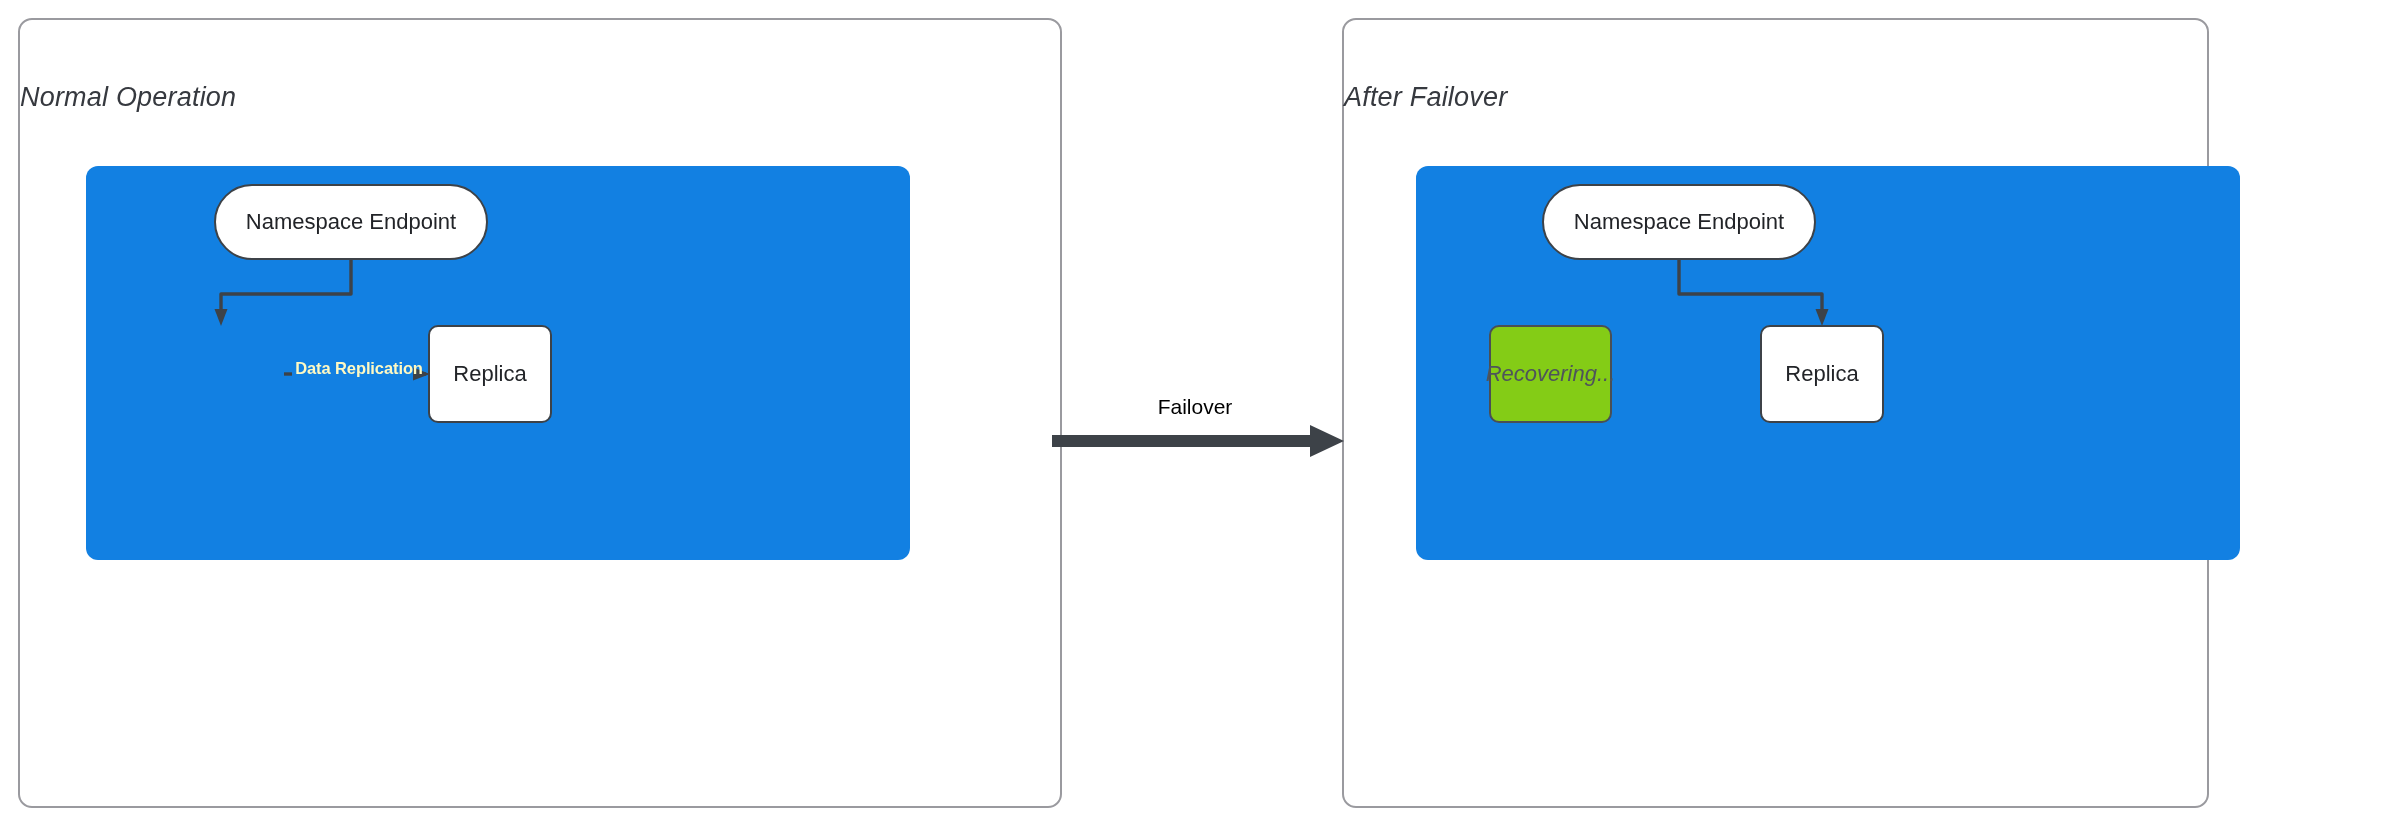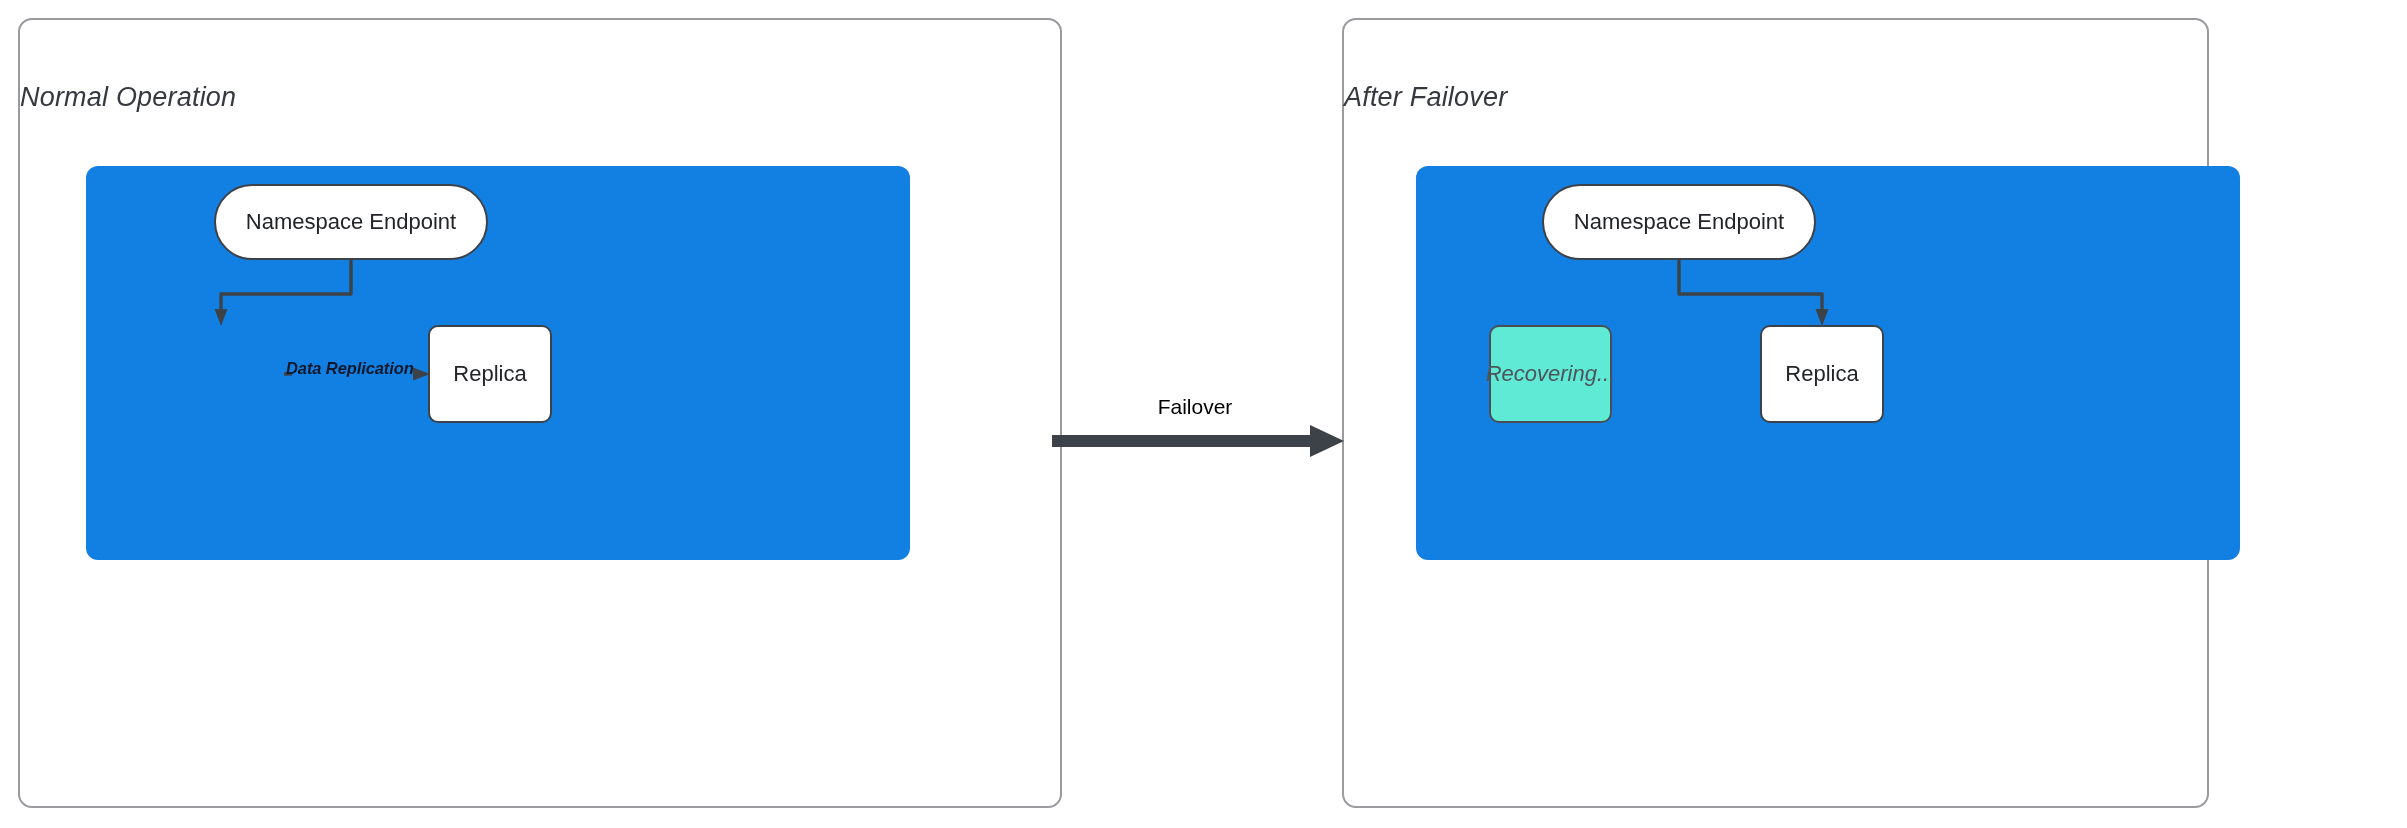--- a/index.html
+++ b/index.html
@@ -64,21 +64,21 @@
     border: 2px solid #3d4248;
     background: #ffffff;
     color: #222428;
     font-size: 22px;
     line-height: 1.22;
     z-index: 4;
   }
   .node.pill   { border-radius: 999px; }
   .node.rect   { border-radius: 10px; }
   .node.muted  {
-    background: #5eead4;
+    background: #84cc16;
     border-color: #4a4f55;
     color: #4f545b;
     font-style: italic;
   }
 
   
   #node-endpoint-left { left: 128px; top: 18px;  width: 274px; height: 76px; }
   #node-primary       { left: 71px;  top: 159px; width: 127px; height: 98px; }
   #node-replica-left  { left: 342px; top: 159px; width: 124px; height: 98px; }
 
@@ -105,28 +105,27 @@
     stroke-linejoin: round;
   }
   .conn-head { fill: #3d4248; }
 
   
   #label-data-replication {
     position: absolute;
     left: 200px;
     top: 193px;
     width: 146px;
-    text-align: left;
+    text-align: center;
     font-size: 16.5px;
     font-weight: bold;
-    color: #0f172a;
+    color: #fef9c3;
     letter-spacing: -0.1px;
     white-space: nowrap;
     z-index: 6;
-    font-style: italic;
   }
 
   
   #failover-group {
     position: absolute;
     left: 1052px;
     top: 395px;
     width: 300px;
     height: 110px;
     z-index: 2;

